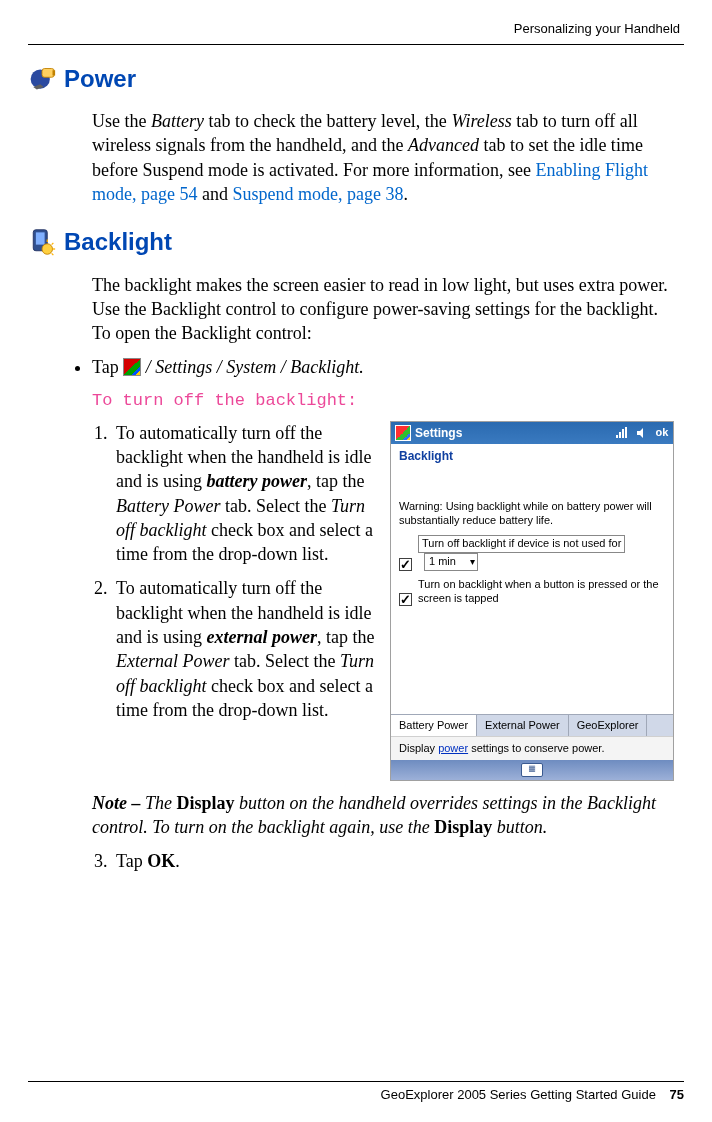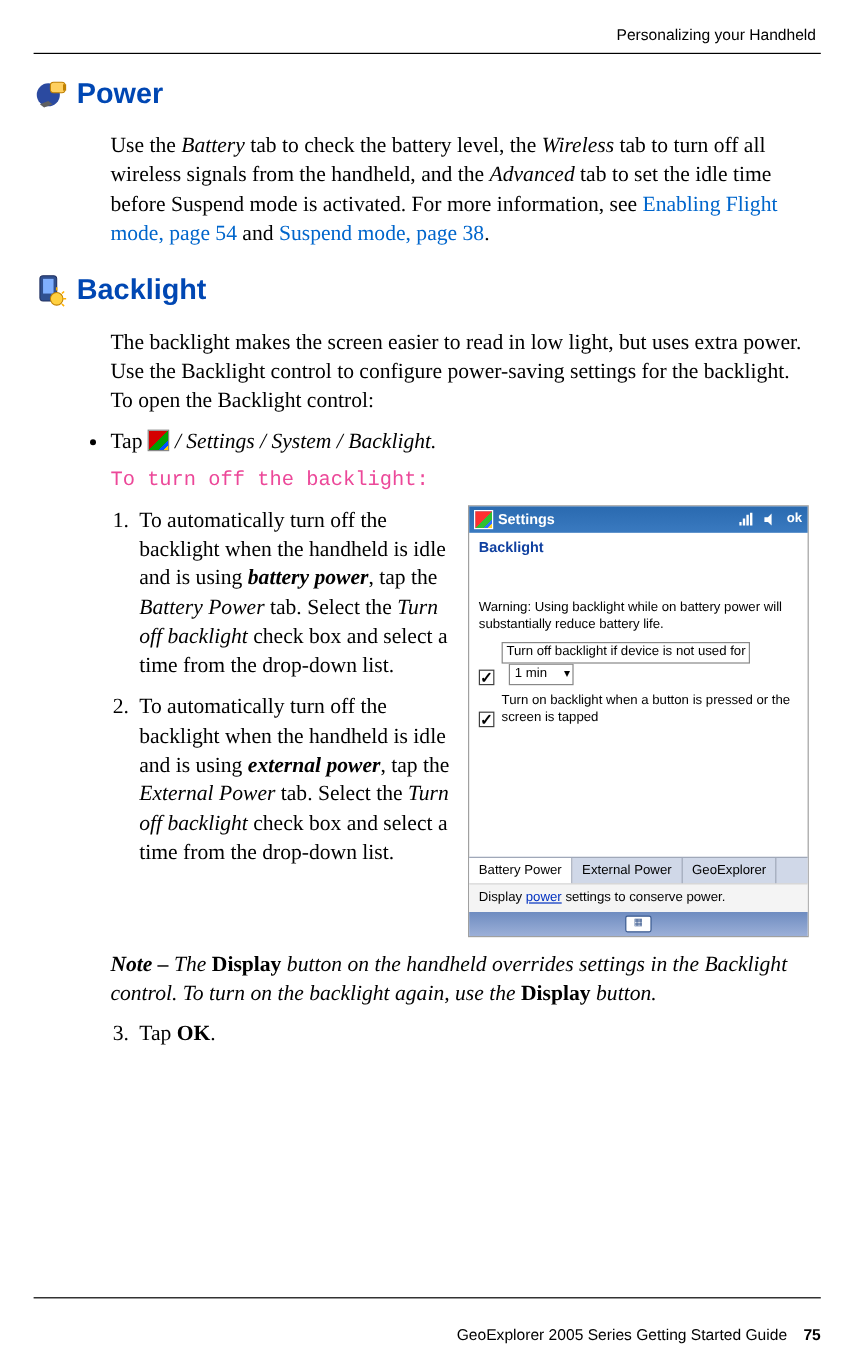--- a/index.html
+++ b/index.html
@@ -155,21 +155,21 @@
   .wm-kbd-sq {
     width: 22px; height: 14px;
     background: #fff;
     border: 1px solid #3a5a90;
     border-radius: 2px;
     display:flex; align-items:center; justify-content:center;
     font-size:8px; color:#3a5a90;
   }
   .page-footer {
     position: absolute;
-    bottom: 0;
+    bottom: 18px;
     right: 28px;
     font-family: Arial, Helvetica, sans-serif;
     font-size: 13px;
   }
   .page-footer .num { font-weight: bold; margin-left: 10px; }
   .hr-bottom {
     position: absolute;
     bottom: 40px;
     left: 28px; right: 28px;
     border: none;

